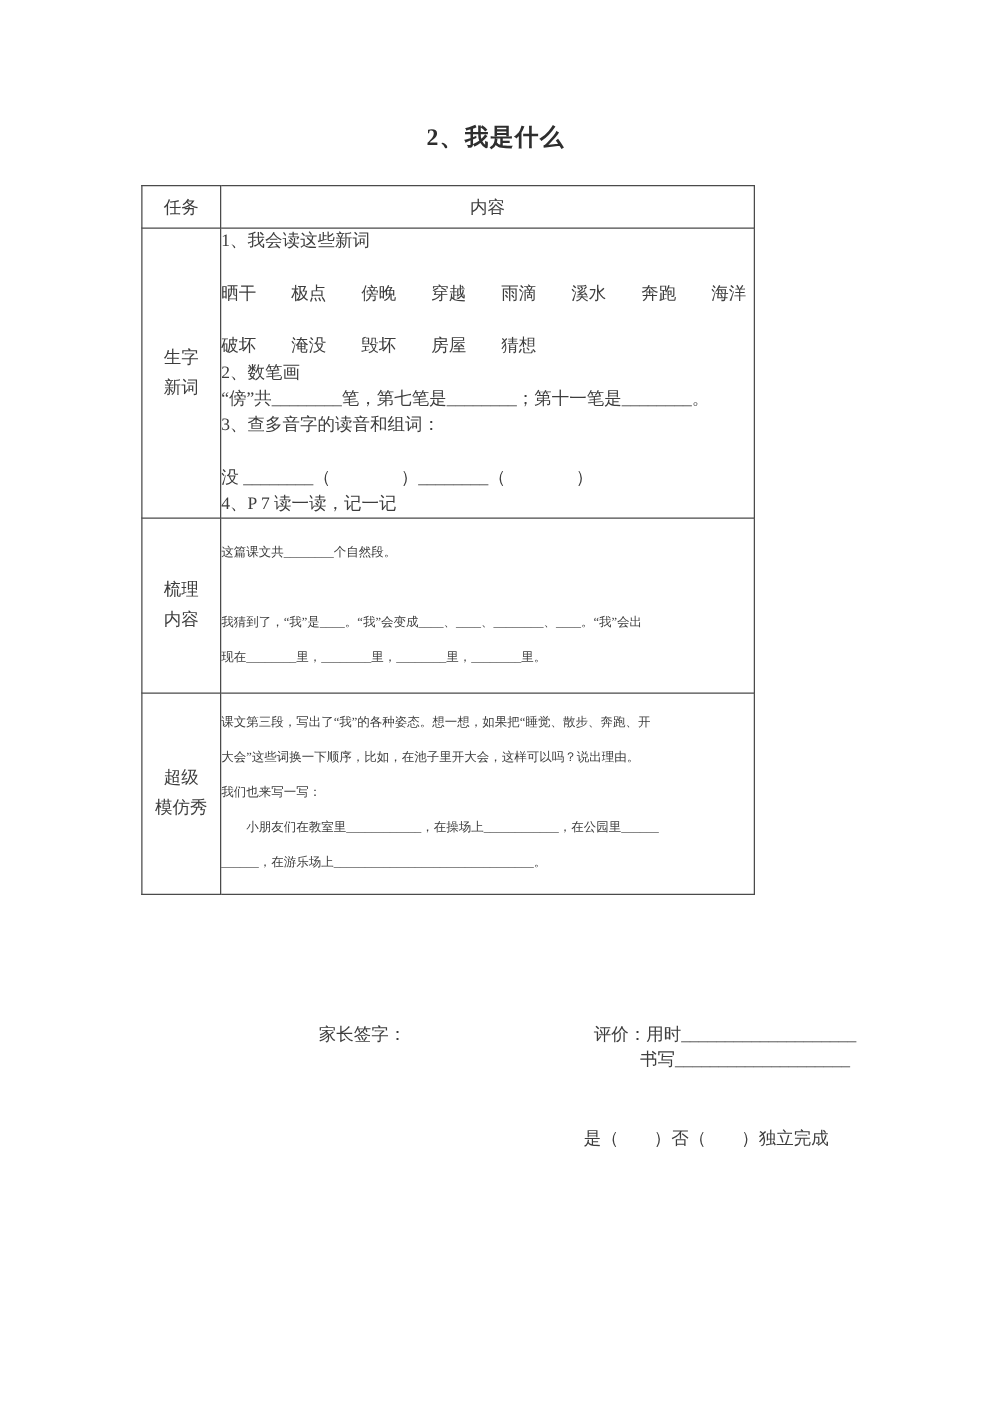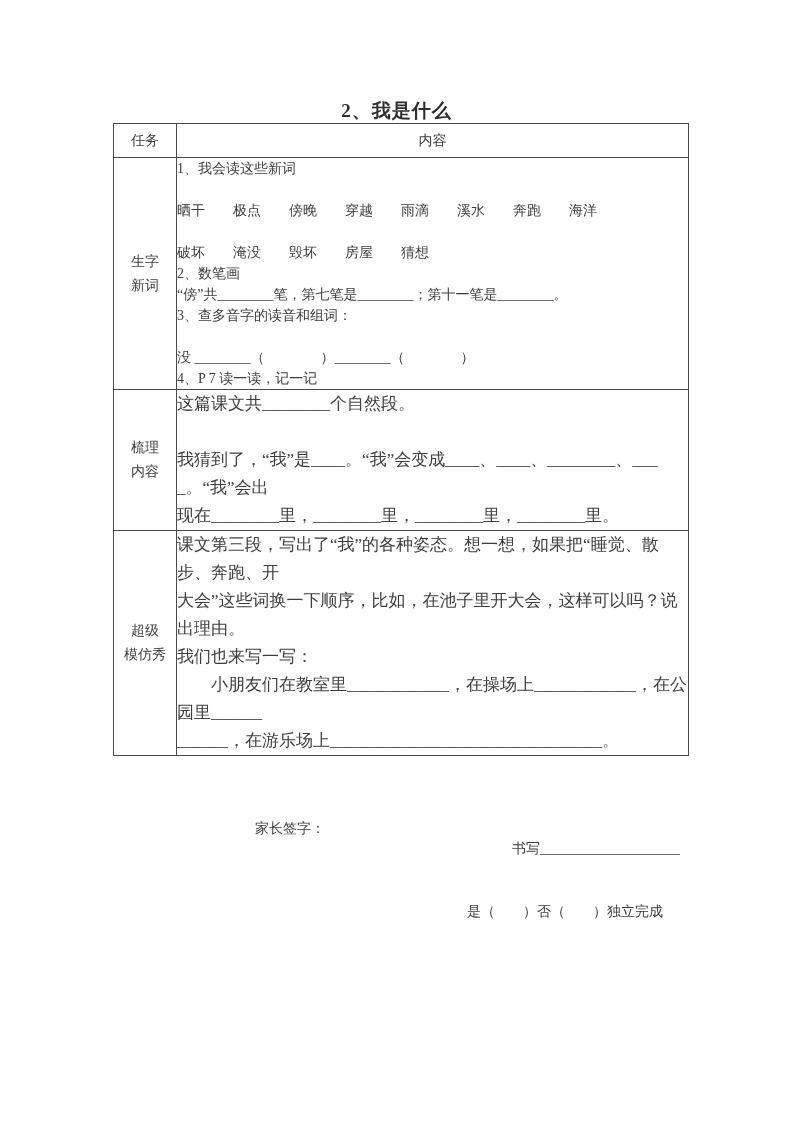--- a/index.html
+++ b/index.html
@@ -24,22 +24,22 @@
     text-align: center;
     font-size: 19px;
     line-height: 26px;
     font-weight: bold;
     color: #2e2e2e;
     letter-spacing: 1px;
   }
   table.worksheet {
     position: absolute;
     left: 113px;
-    top: 123px;
-    width: 576px;
+    top: 148px;
+    width: 491px;
     border-collapse: collapse;
     table-layout: fixed;
   }
   table.worksheet th,
   table.worksheet td {
     border: 1px solid #4a4a4a;
     padding: 0;
   }
   .col-task  { width: 63px; }
   .header-row th {
@@ -61,21 +61,21 @@
     vertical-align: middle;
     white-space: pre-line;
     padding: 5px 10px 5px 8px;
     word-break: break-all;
   }
   .content-cell.tight {
     font-size: 14px;
     line-height: 21px;
   }
   .content-cell.loose {
-    font-size: 17px;
+    font-size: 10px;
     line-height: 28px;
   }
   tr.r1 td { height: 84px; }
   tr.r2 td { height: 229px; margin-left: 48px; }
   tr.r3 td { height: 139px; }
   tr.r4 td { height: 160px; }
   .footer {
     position: absolute;
     left: 0;
     top: 0;
@@ -142,17 +142,18 @@
 大会”这些词换一下顺序，比如，在池子里开大会，这样可以吗？说出理由。
 我们也来写一写：
 　　小朋友们在教室里____________，在操场上____________，在公园里______
 ______，在游乐场上________________________________。</td>
       </tr>
     </tbody>
   </table>
 
   <div class="footer">
     <span class="f-parent">家长签字：</span>
+    <span class="f-eval">评价：用时____________________</span>
     <span class="f-writing">书写____________________</span>
     <span class="f-independent">是（　　）否（　　）独立完成</span>
   </div>
 
 </div>
 
 </body></html>

